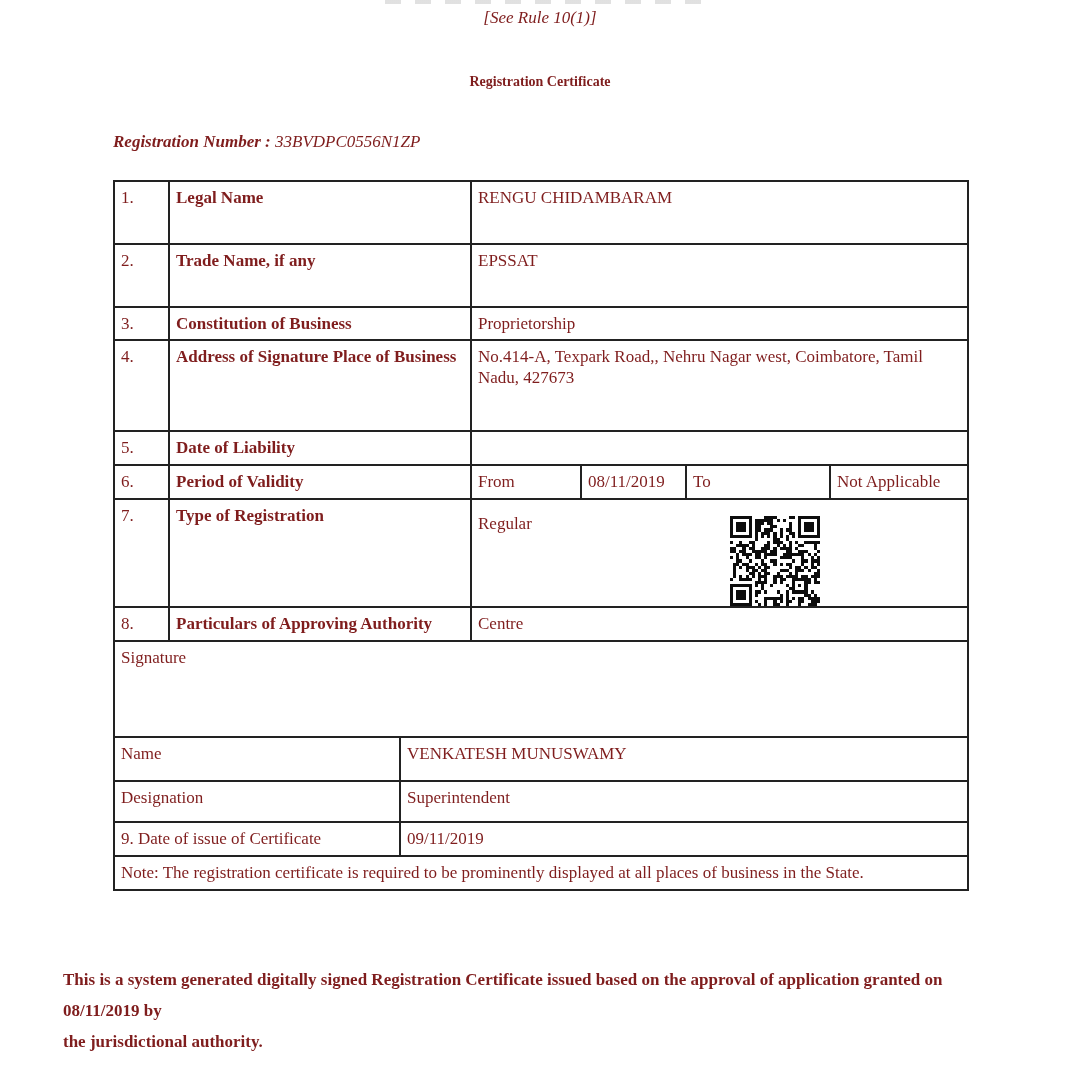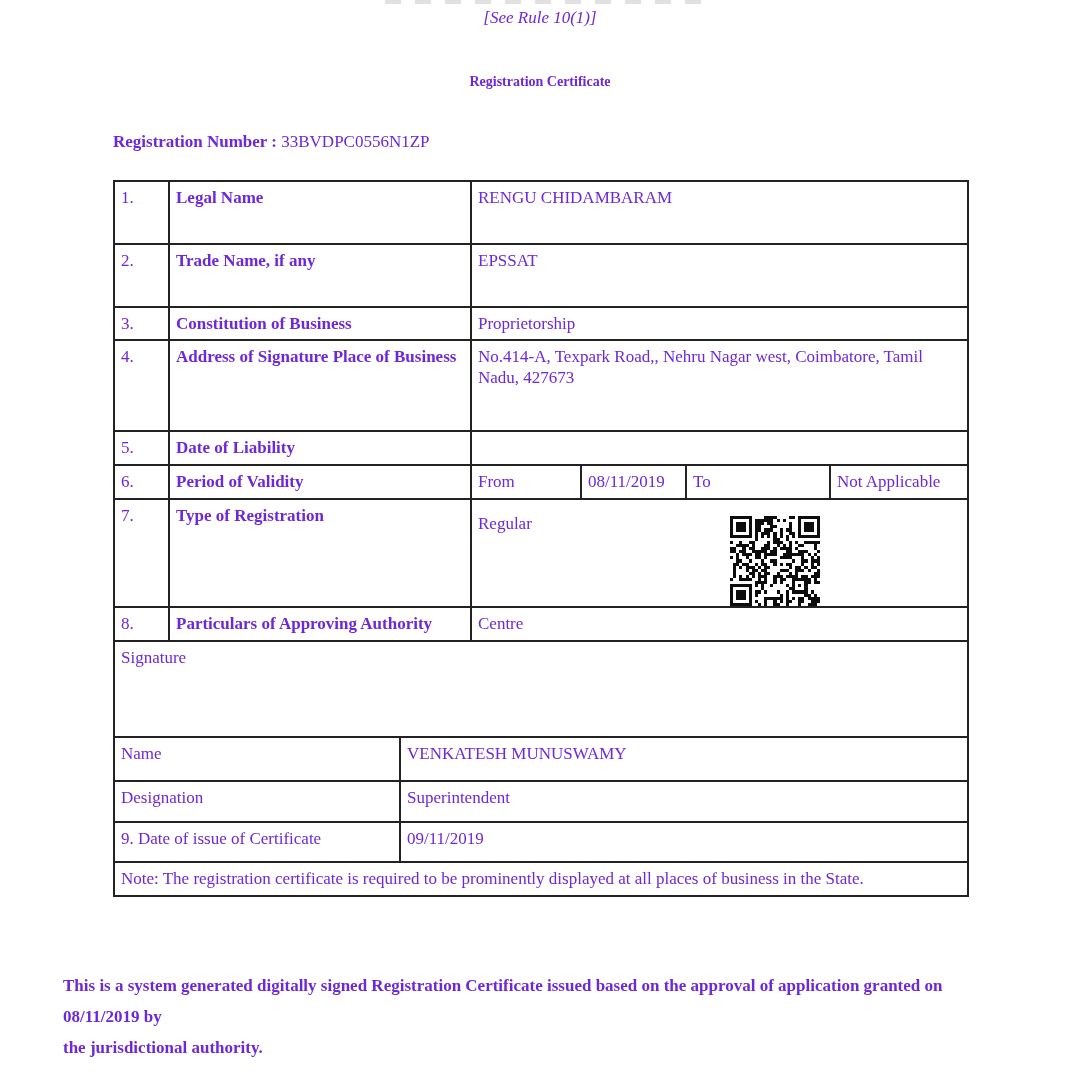--- a/index.html
+++ b/index.html
@@ -2,37 +2,37 @@
 <html><head>
 <meta charset="utf-8">
 <style>
   html,body{margin:0;padding:0;background:#ffffff;}
   .page{
     position:relative;
     width:1080px;height:1080px;
     background:#ffffff;
     overflow:hidden;
     font-family:"Liberation Serif","DejaVu Serif",serif;
-    color:#6d28d9;
+    color:#7f1d1d;
   }
   .clipped-top{
     position:absolute;top:0;left:385px;width:330px;height:4px;
     background:repeating-linear-gradient(90deg,#c8c8c8 0 16px,transparent 16px 30px);
     opacity:.55;
   }
   .rule-ref{
     margin:8px 0 0 0;text-align:center;
     font-style:italic;font-size:17px;line-height:19px;
   }
   .cert-title{
     margin:44px 0 0 0;text-align:center;
     font-weight:bold;font-size:14px;line-height:22px;
   }
   .regnum-line{
-    margin:39px 0 16px 113px;font-size:17px;line-height:20px;
+    margin:39px 0 16px 113px;font-size:17px;line-height:20px;font-style:italic;
   }
   .regnum-line .lbl{font-weight:bold;}
   table.cert{
     margin:28px 0 0 113px;
     border-collapse:collapse;
     table-layout:fixed;
     width:854px;
     font-size:17px;
   }
   table.cert td{
@@ -553,21 +553,21 @@
         <td class="sig" colspan="7">Signature</td>
       </tr>
       <tr style="height:44px">
         <td colspan="2">Name</td>
         <td colspan="5">VENKATESH MUNUSWAMY</td>
       </tr>
       <tr style="height:41px">
         <td colspan="2">Designation</td>
         <td colspan="5">Superintendent</td>
       </tr>
-      <tr style="height:40px">
+      <tr style="height:34px">
         <td colspan="2">9. Date of issue of Certificate</td>
         <td colspan="5">09/11/2019</td>
       </tr>
       <tr style="height:34px">
         <td colspan="7">Note: The registration certificate is required to be prominently displayed at all places of business in the State.</td>
       </tr>
     </tbody>
   </table>
 
   <div class="footer">

